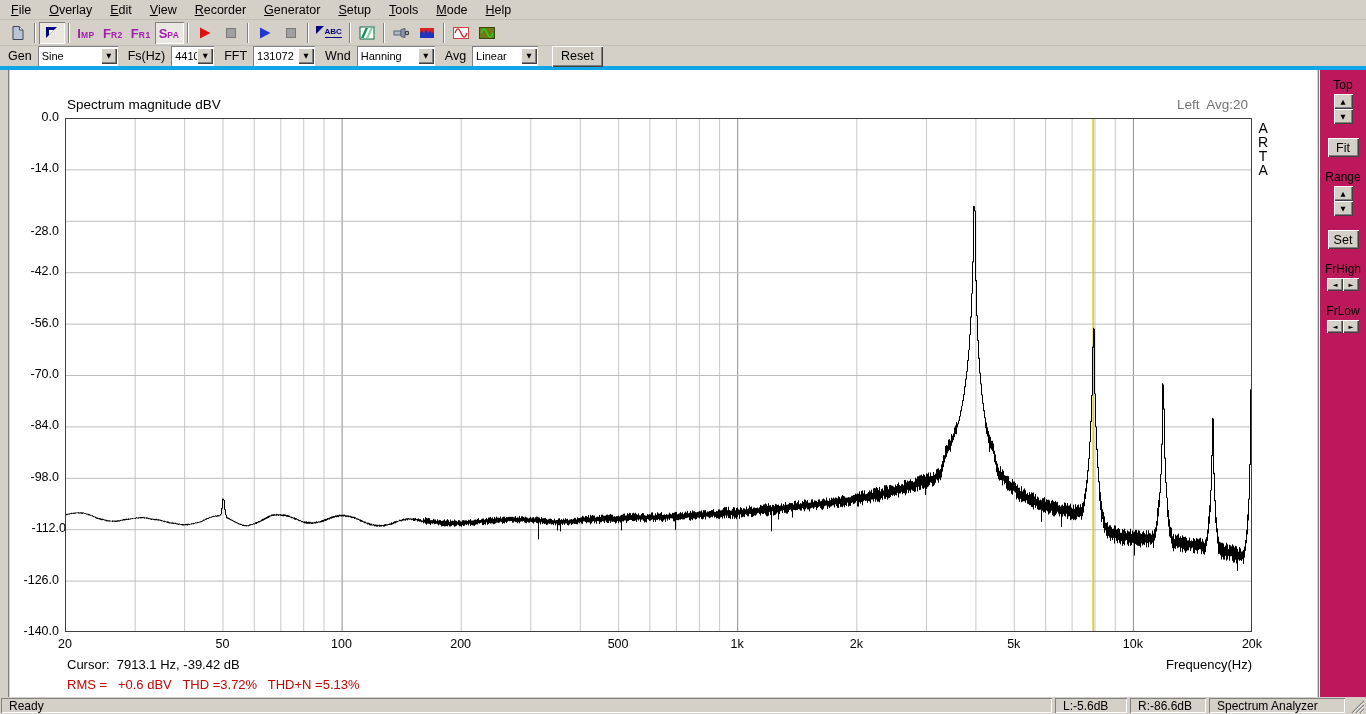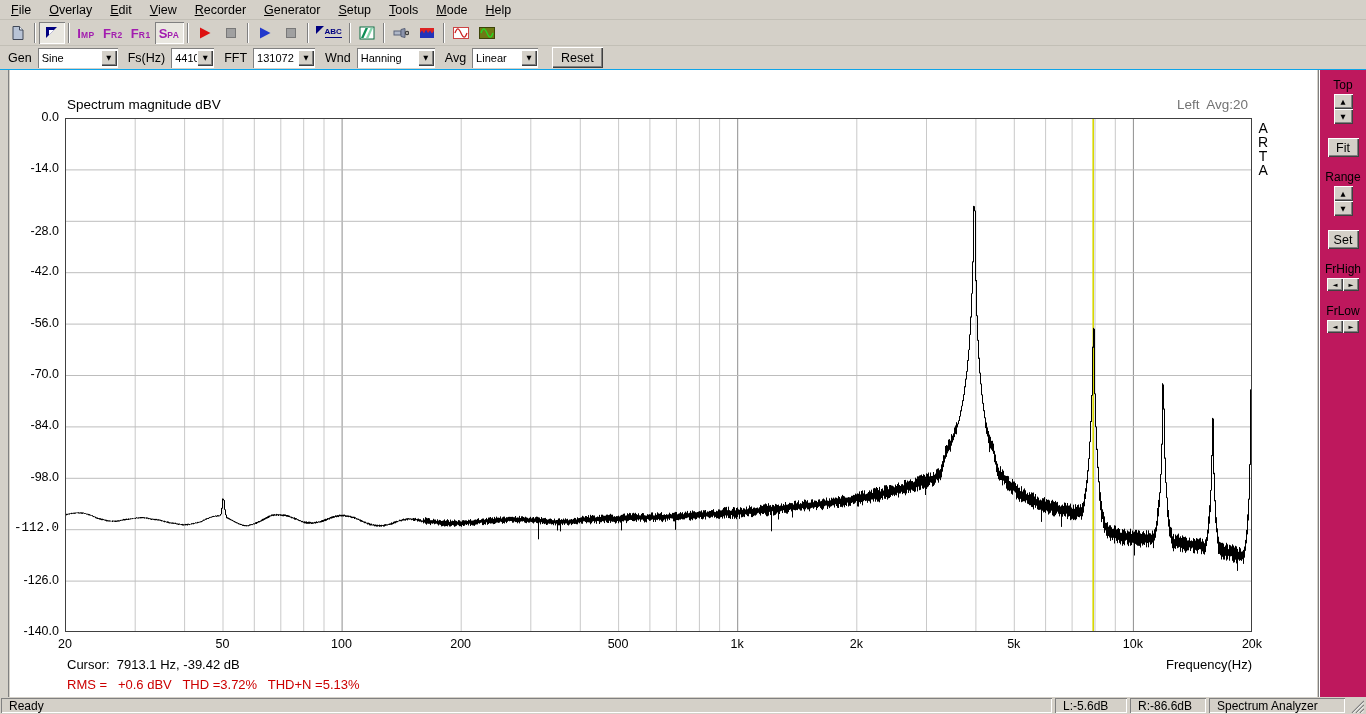--- a/index.html
+++ b/index.html
@@ -15,21 +15,21 @@
   .tbtn.wide{width:auto;padding:0 4px;min-width:26px;}
   .tbtn.checked{background:#e9e7e0;box-shadow:inset 1px 1px 0 #808080,inset -1px -1px 0 #ffffff;}
   .tsep{width:2px;height:20px;margin:0 3px;border-left:1px solid #808080;border-right:1px solid #ffffff;}
   .ticon-txt{color:#a21caf;font-weight:bold;line-height:1;white-space:nowrap;}
   .ticon-txt .t1{font-size:13px;}
   .ticon-txt .t2{font-size:8.5px;letter-spacing:0.5px;}
   .abcwrap{display:flex;align-items:center;color:#000080;font-weight:bold;}
   .abcflag{width:0;height:0;border-top:8px solid #000080;border-right:8px solid transparent;margin-right:1px;margin-bottom:6px;}
   .abctxt{font-size:8px;border-bottom:1px solid #000080;padding-bottom:1px;}
   
-  .controlbar{height:24px;display:flex;align-items:center;background:#d4d0c8;padding-left:8px;border-bottom:1px solid #0ea5e9;}
+  .controlbar{height:24px;display:flex;align-items:center;background:#d4d0c8;padding-left:8px;border-bottom:4px solid #0ea5e9;}
   .ctl-label{font-size:12.5px;margin:0 6px 0 10px;color:#000;}
   .ctl-label:first-child{margin-left:0;}
   .select{height:20px;background:#fff;box-shadow:inset 1px 1px 0 #808080,inset -1px -1px 0 #ffffff;display:flex;align-items:center;}
   .select .value{flex:1;font-size:11px;padding:0 4px;white-space:nowrap;overflow:hidden;}
   .droparrow{width:16px;height:16px;margin-right:1px;background:#d4d0c8;box-shadow:inset 1px 1px 0 #fff,inset -1px -1px 0 #404040,inset -2px -2px 0 #808080;display:flex;align-items:center;justify-content:center;font-size:6.5px;color:#000;font-family:"DejaVu Sans",sans-serif;}
   .pushbtn{background:#d4d0c8;box-shadow:inset 1px 1px 0 #fff,inset -1px -1px 0 #404040,inset -2px -2px 0 #808080;font-size:12.5px;display:flex;align-items:center;justify-content:center;color:#000;}
   .reset-btn{height:21px;padding:0 9px;margin-left:14px;}
   
   .client{position:relative;width:1366px;height:627px;background:#d4d0c8;}
   .client-edge{position:absolute;left:8px;top:0;width:1px;height:100%;background:#808080;}
@@ -252,21 +252,21 @@
         </svg>
       <div id="yticks">
           <div class="ytick" style="left: 0px; width: 49px; top: 40px;">0.0</div>
           <div class="ytick" style="left: 0px; width: 49px; top: 91.4px;">-14.0</div>
           <div class="ytick" style="left: 0px; width: 49px; top: 154px;">-28.0</div>
           <div class="ytick" style="left: 0px; width: 49px; top: 194.2px;">-42.0</div>
           <div class="ytick" style="left: 0px; width: 49px; top: 245.6px;">-56.0</div>
           <div class="ytick" style="left: 0px; width: 49px; top: 297px;">-70.0</div>
           <div class="ytick" style="left: 0px; width: 49px; top: 348.4px;">-84.0</div>
           <div class="ytick" style="left: 0px; width: 49px; top: 399.8px;">-98.0</div>
-          <div class="ytick" style="left: 0px; width: 49px; top: 451.2px; font-family: Liberation Mono, monospace;">-112.0</div>
+          <div class="ytick" style="left: 7px; width: 49px; top: 451.2px;">-112.0</div>
           <div class="ytick" style="left: 0px; width: 49px; top: 502.6px;">-126.0</div>
           <div class="ytick" style="left: 0px; width: 49px; top: 554px;">-140.0</div>
         </div>
       <div id="xticks">
           <div class="xtick" style="left: 30px; top: 567px;">20</div>
           <div class="xtick" style="left: 187.452px; top: 567px;">50</div>
           <div class="xtick" style="left: 306.559px; top: 567px;">100</div>
           <div class="xtick" style="left: 425.667px; top: 567px;">200</div>
           <div class="xtick" style="left: 583.118px; top: 567px;">500</div>
           <div class="xtick" style="left: 702.226px; top: 567px;">1k</div>

